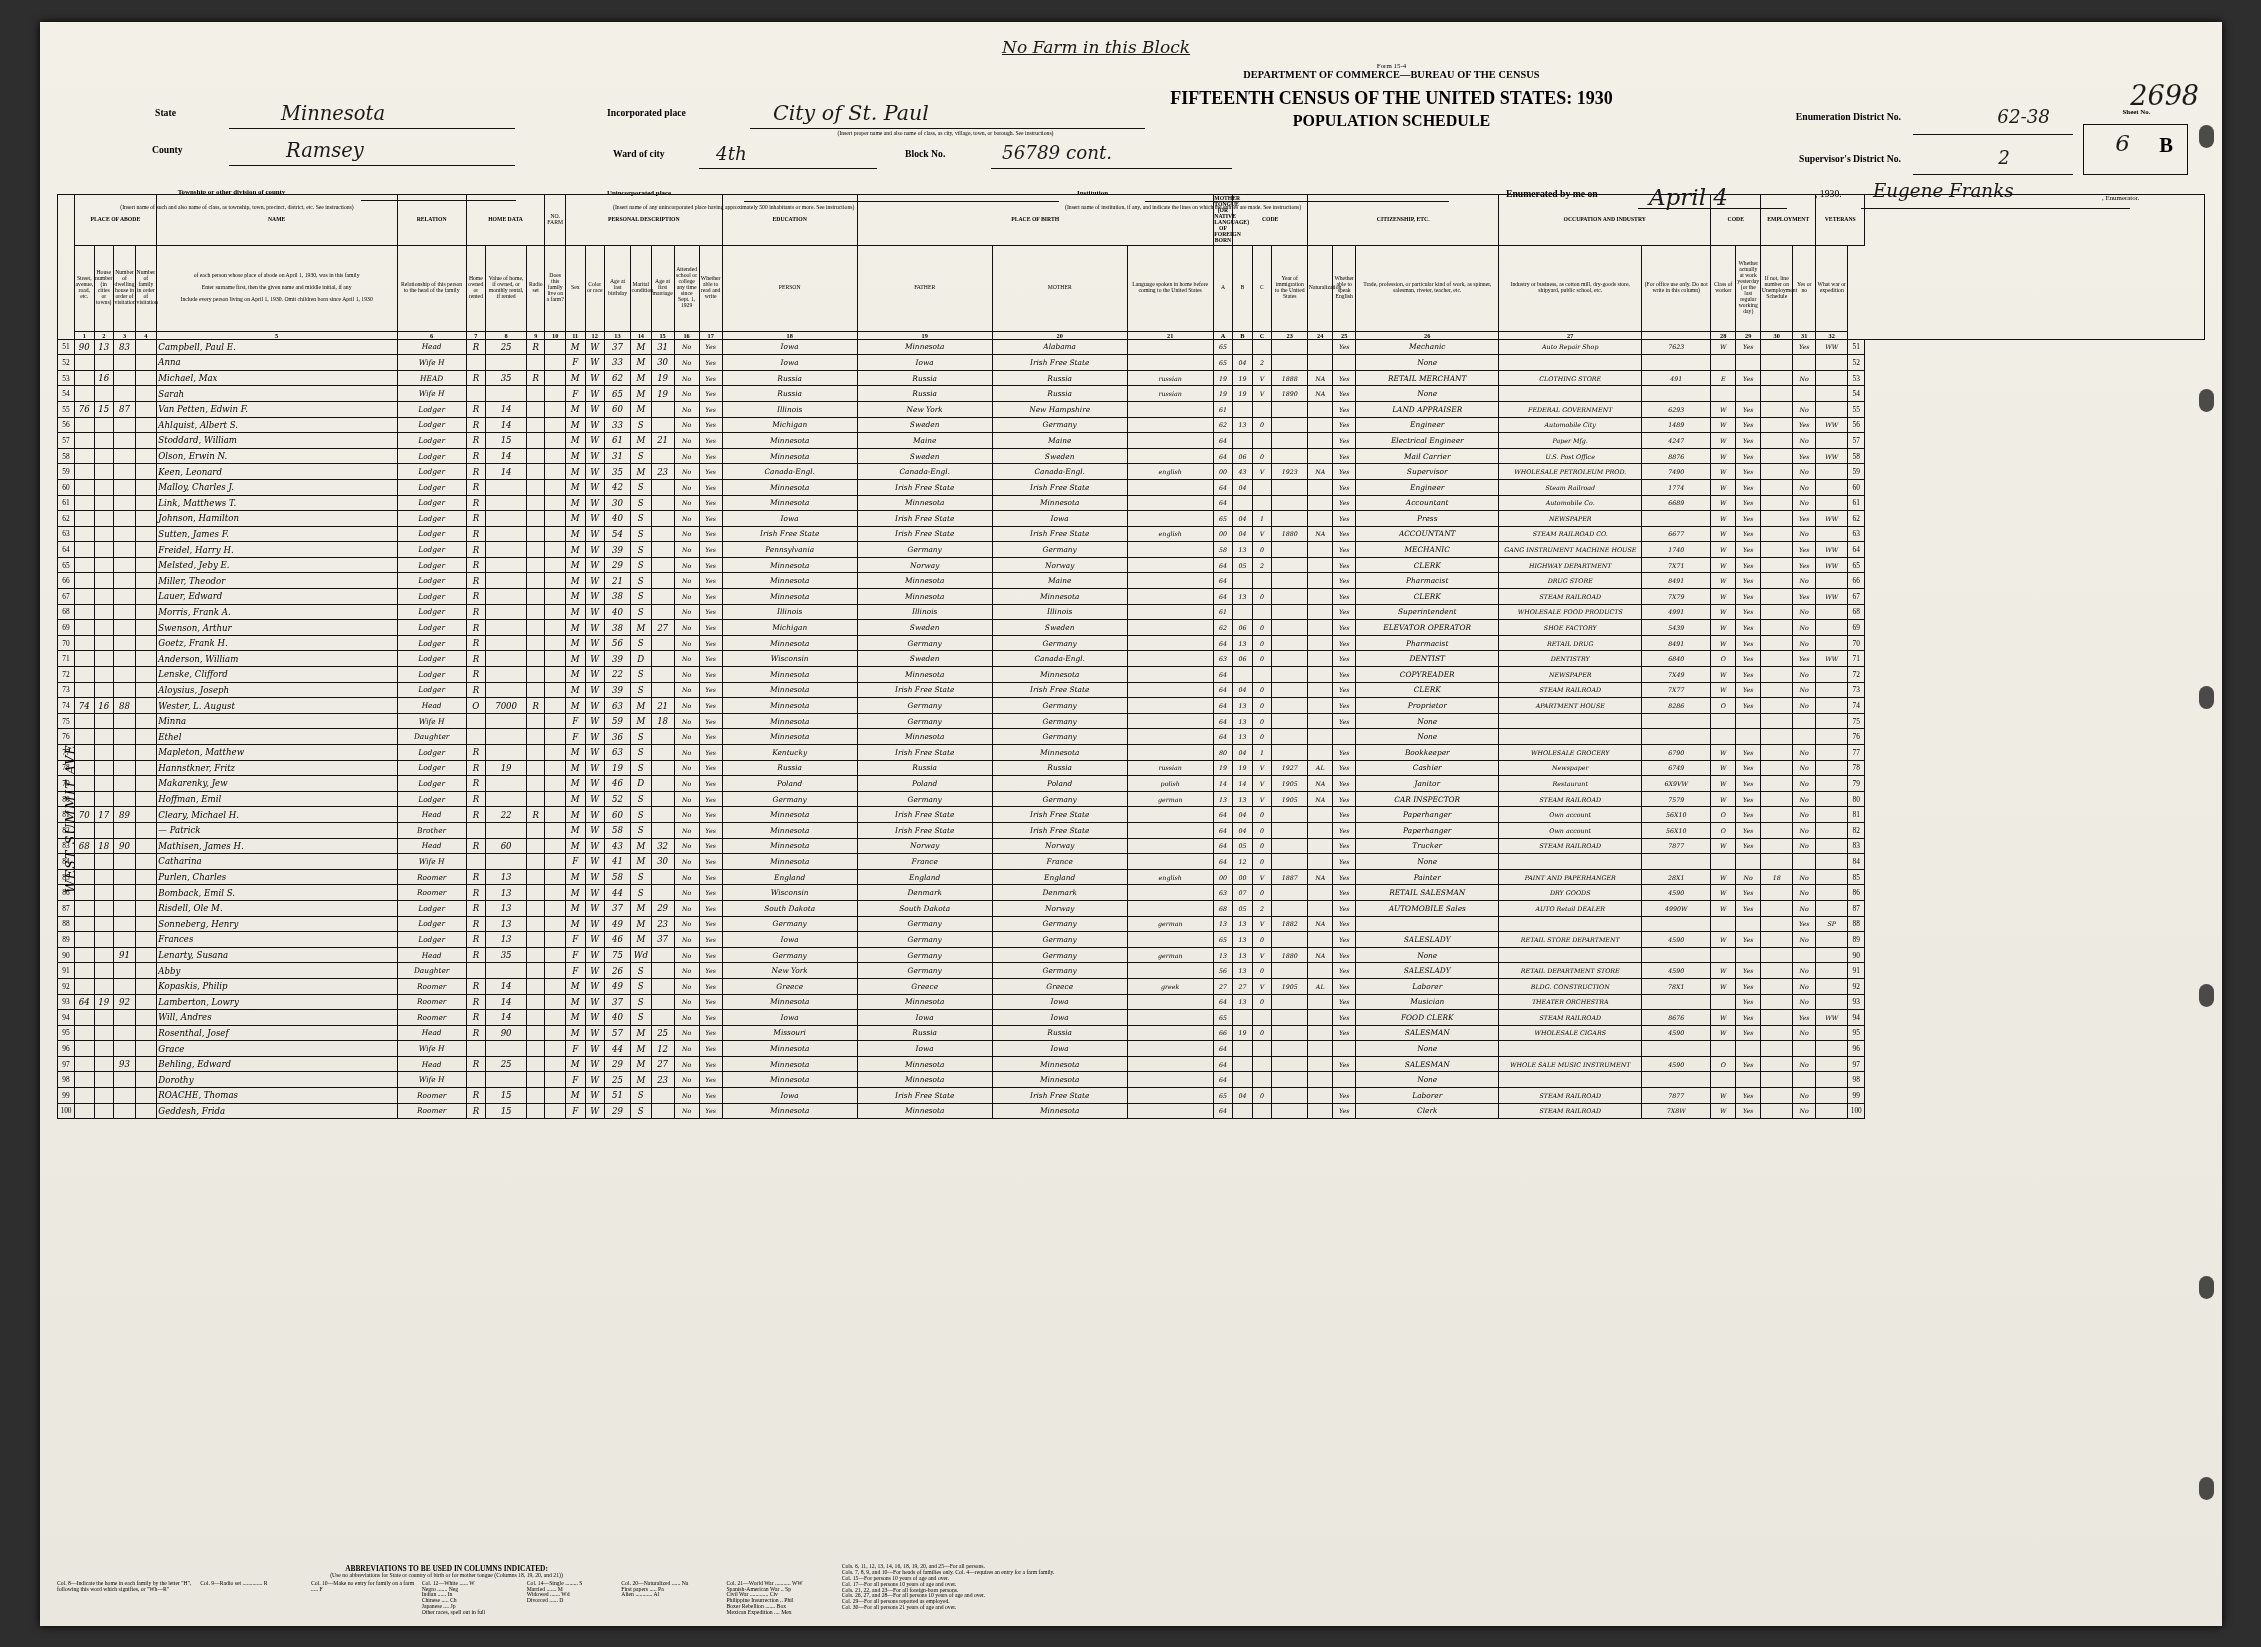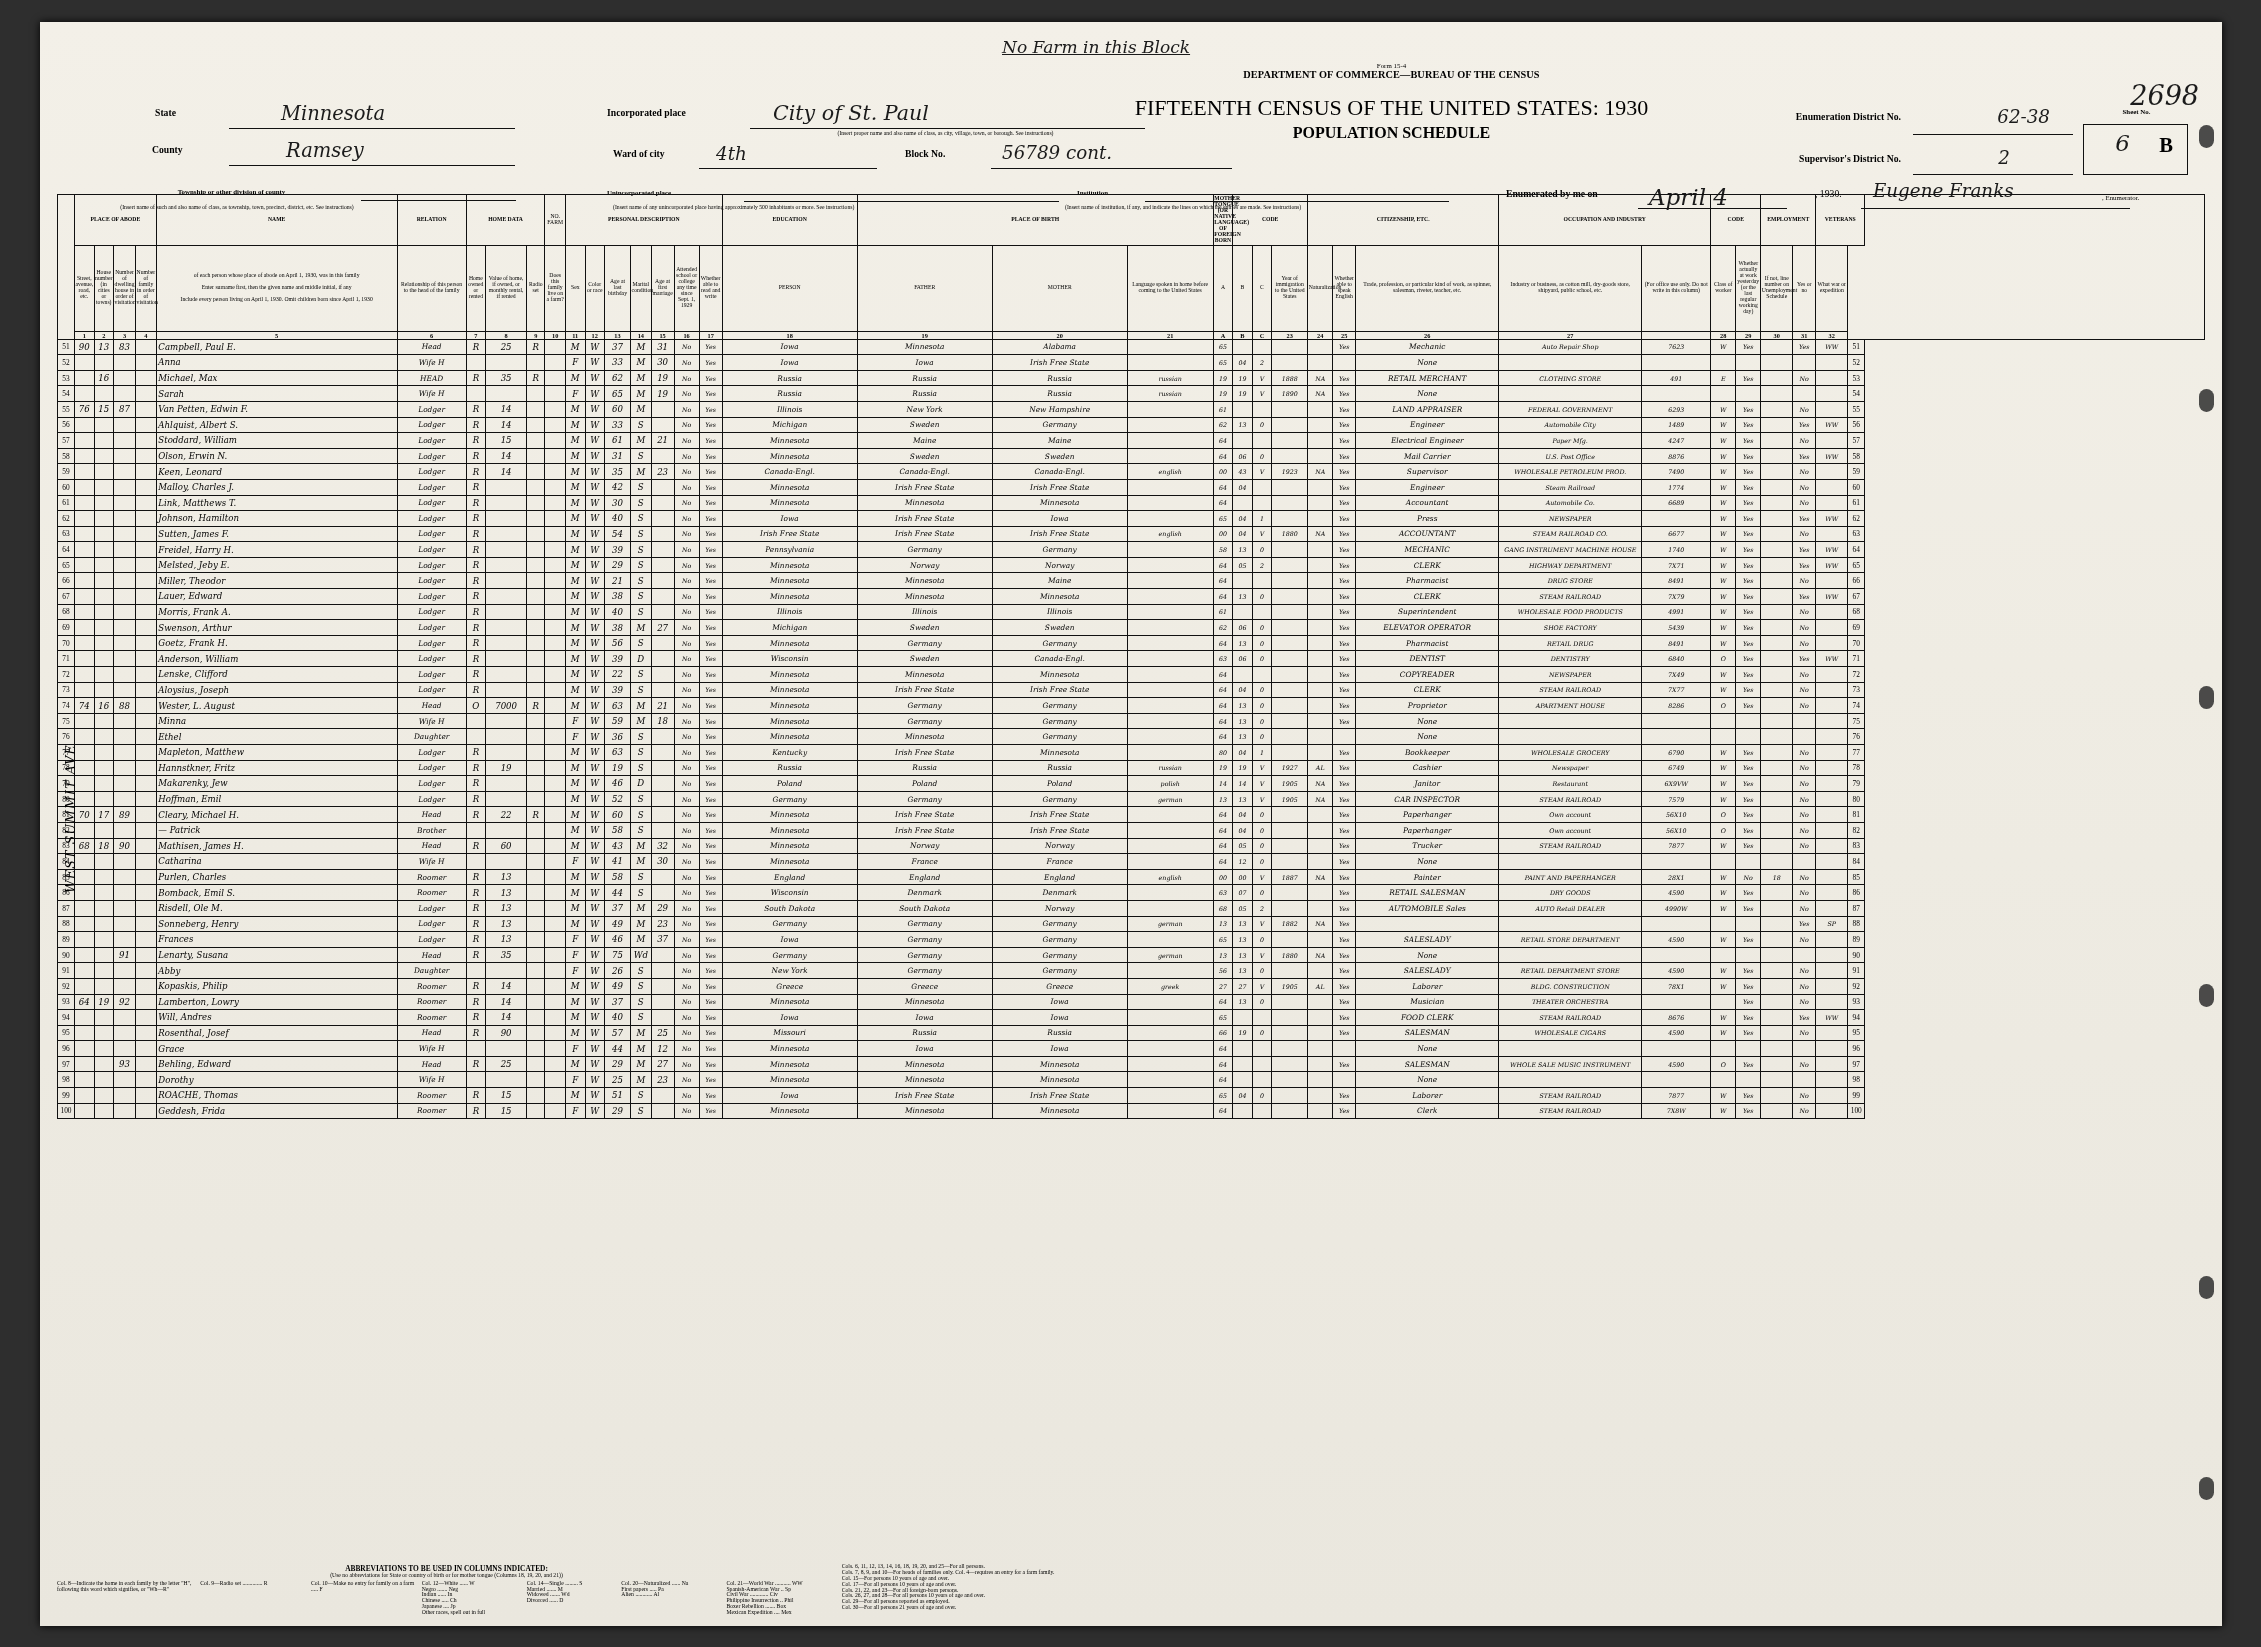--- a/index.html
+++ b/index.html
@@ -72,21 +72,21 @@
     <div class="hole" style="top:1254px;"></div>
     <div class="hole" style="top:1455px;"></div>
 
     <div class="hdr hand" style="right:23px;top:14px;font-size:27px;margin-top:44px;">2698</div>
 
     <div class="hdr hand" style="left:962px;top:15px;font-size:17px;text-decoration:underline;">No Farm in this Block</div>
 
     <div class="hdr ctr" style="left:1008px;top:40px;width:687px;">
       <div class="tiny">Form 15-4</div>
       <div style="font-size:10.3px;font-weight:bold;letter-spacing:0.1px;">DEPARTMENT OF COMMERCE—BUREAU OF THE CENSUS</div>
-      <div style="font-size:22px;font-weight:normal;margin-top:15px;">FIFTEENTH CENSUS OF THE UNITED STATES: 1930</div>
+      <div style="font-size:18px;font-weight:bold;margin-top:8px;">FIFTEENTH CENSUS OF THE UNITED STATES: 1930</div>
       <div style="font-size:16px;font-weight:bold;margin-top:2.3px;">POPULATION SCHEDULE</div>
     </div>
 
     <div class="hdr lbl bold" style="left:115px;top:86px;">State</div>
     <div class="rule" style="left:189px;top:106px;width:286px;height:1.1px;"></div>
     <div class="hdr hand" style="left:241px;top:80px;font-size:19.5px;">Minnesota</div>
 
     <div class="hdr lbl bold" style="left:112px;top:123px;">County</div>
     <div class="rule" style="left:189px;top:143px;width:286px;height:1.1px;"></div>
     <div class="hdr hand" style="left:246px;top:117px;font-size:19.5px;">Ramsey</div>

